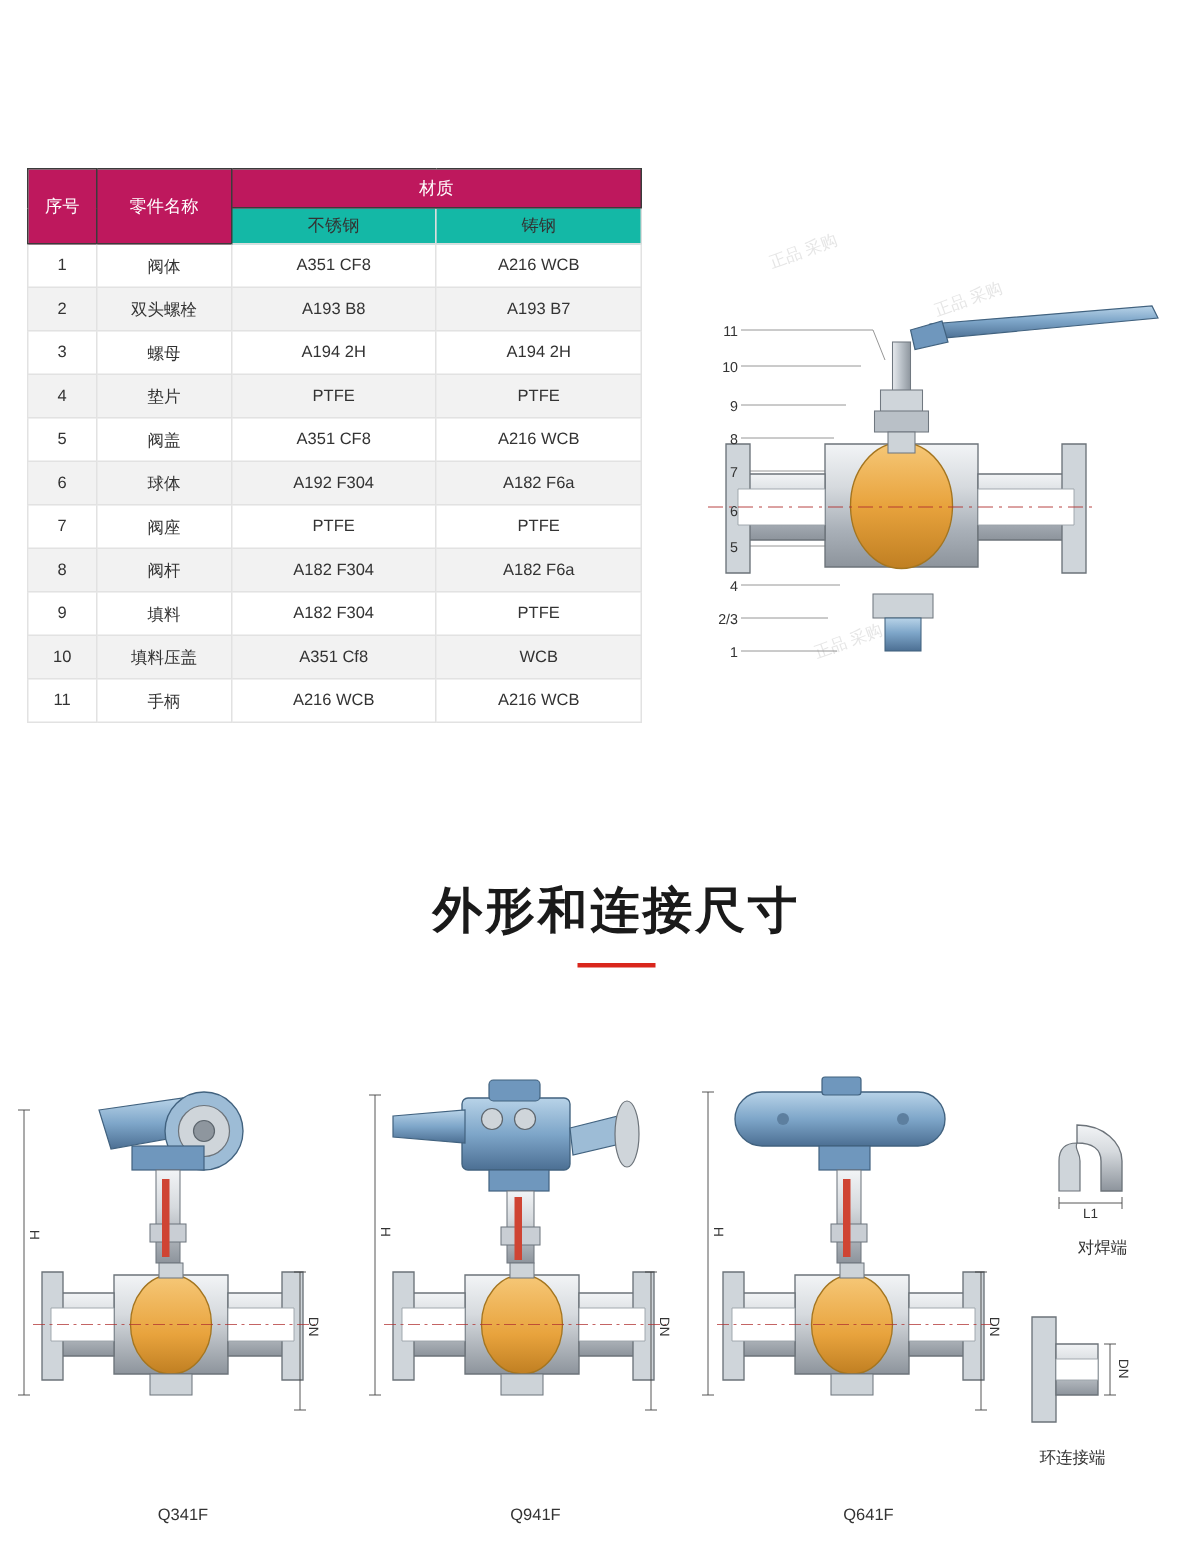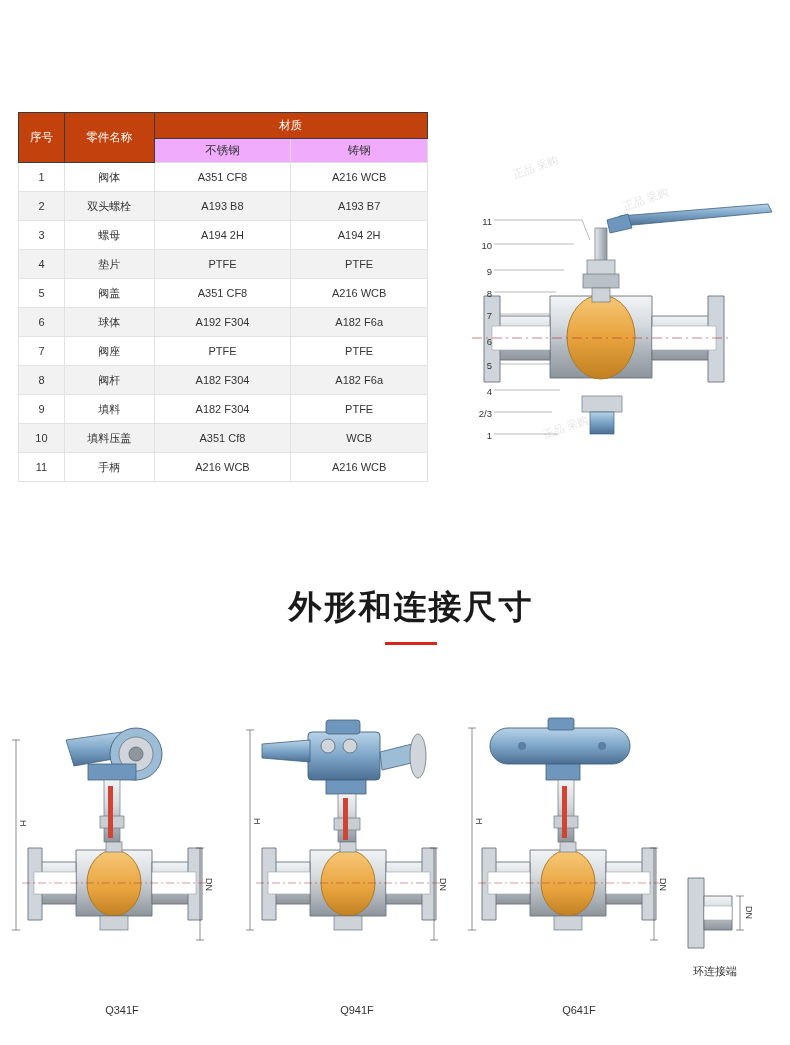--- a/index.html
+++ b/index.html
@@ -38,29 +38,29 @@
     border-collapse: collapse;
     width: 410px;
     font-size: 11px;
   }
   table.mat th, table.mat td {
     border: 1px solid #e2e2e2;
     text-align: center;
     vertical-align: middle;
   }
   table.mat thead th {
-    background: #c2410c;
+    background: #be185d;
     color: #ffffff;
     border: 1px solid #3b3b3b;
     font-weight: normal;
     font-size: 11.5px;
     height: 26px;
   }
   table.mat thead th.sub {
-    background: #f0abfc;
+    background: #14b8a6;
     color: #333;
     border: 1px solid #dcdcdc;
     height: 24px;
   }
   table.mat tbody td {
     height: 29px;
     color: #333;
     background: #ffffff;
   }
   table.mat tbody tr.alt td { background: #f2f2f2; }
@@ -441,20 +441,33 @@
             <path d="M188 148 H196"></path>
             <path d="M188 240 H196"></path>
         </g>
         <path d="M16 183 H202" stroke="#b03030" stroke-width="0.5" stroke-dasharray="8 3 2 3"></path>
       </svg>
       <div class="dim-label vert" style="left:12px; top:118px;">H</div>
       <div class="dim-label vert" style="left:196px; top:178px;">DN</div>
       <div class="fig-cap" style="margin-left:14px;">Q641F</div>
     </div>
 
+    <div class="fig" style="left:690px; top:40px; width:90px;">
+      <svg width="90" height="80" viewBox="0 0 90 80">
+        <path d="M28 10 C46 10 58 22 58 34 L58 54 L44 54 L44 34 C44 26 38 22 28 22 Z" fill="url(#g1)" stroke="#6c737a" stroke-width="0.9"></path>
+        <path d="M28 22 C20 22 16 26 16 34 L16 54 L30 54 L30 34 C30 28 26 26 28 22 Z" fill="#cfd5da" stroke="#6c737a" stroke-width="0.8"></path>
+        <g stroke="#444" stroke-width="0.6" fill="none">
+          <path d="M16 62 H58"></path>
+            <path d="M16 58 V66"></path>
+            <path d="M58 58 V66"></path>
+        </g>
+      </svg>
+      <div class="dim-label" style="left:32px; top:64px;">L1</div>
+      <div class="fig-cap">对焊端</div>
+    </div>
 
     <div class="fig" style="left:670px; top:170px; width:90px;">
       <svg width="90" height="90" viewBox="0 0 90 90">
         <path d="M18 8 H34 V78 H18 Z" fill="#cfd5da" stroke="#6c737a" stroke-width="0.9"></path>
         <path d="M34 26 H62 V60 H34 Z" fill="url(#g1)" stroke="#6c737a" stroke-width="0.9"></path>
         <path d="M34 36 H62 V50 H34 Z" fill="#ffffff" stroke="#9aa1a8" stroke-width="0.6"></path>
         <g stroke="#444" stroke-width="0.6" fill="none">
           <path d="M70 26 V60"></path>
             <path d="M66 26 H74"></path>
             <path d="M66 60 H74"></path>

